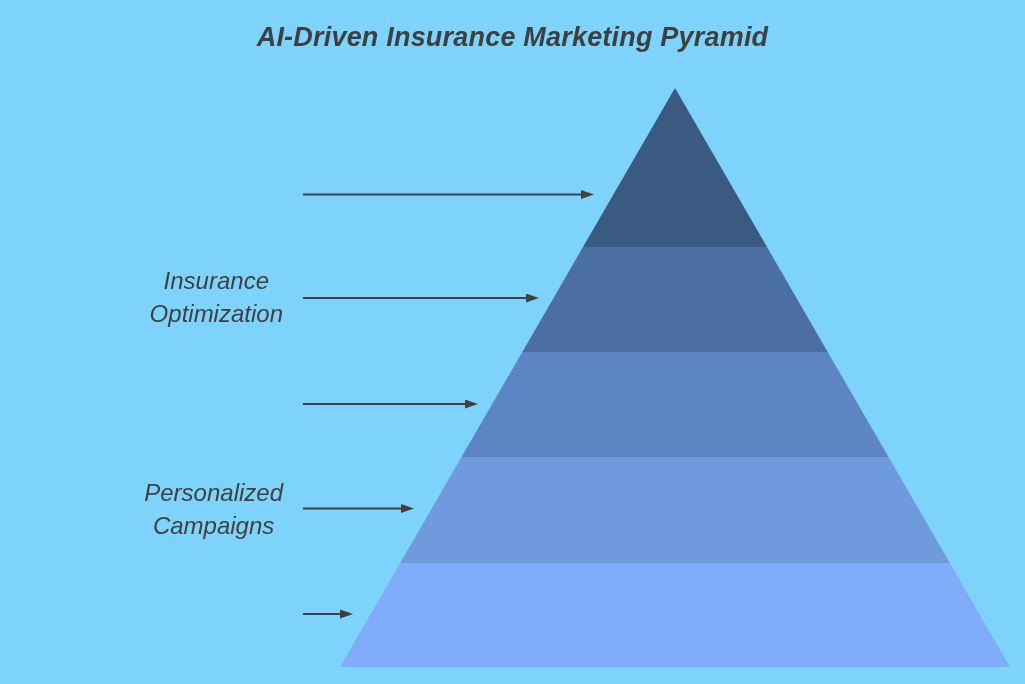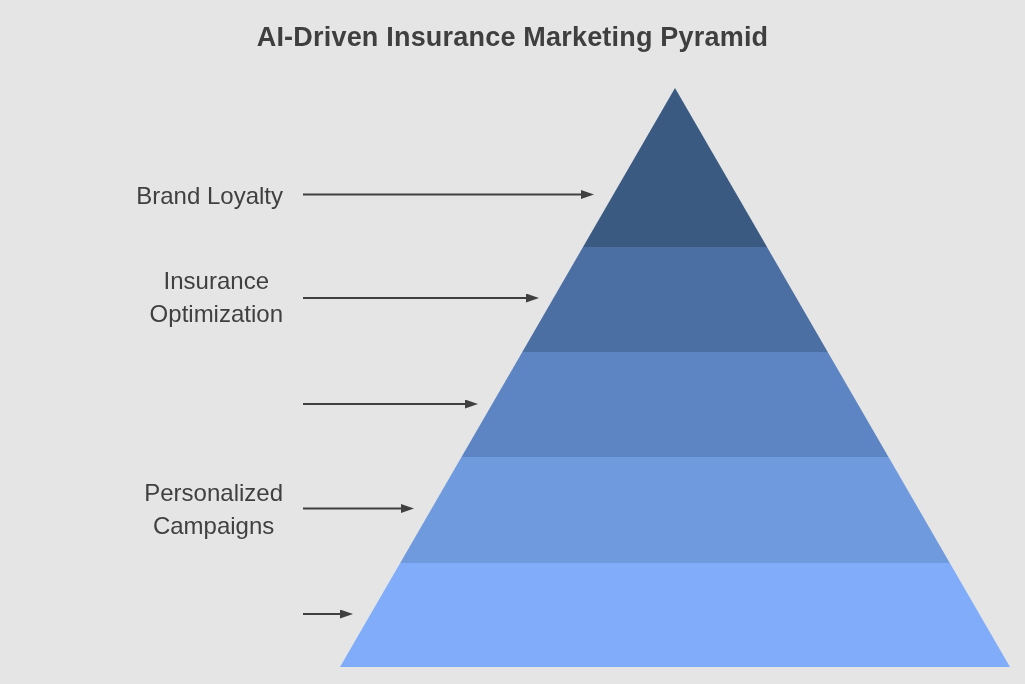--- a/index.html
+++ b/index.html
@@ -5,22 +5,23 @@
   html, body {
     margin: 0;
     padding: 0;
     background: #ffffff;
     font-family: "Liberation Sans", sans-serif;
   }
   .stage {
     position: relative;
     width: 1025px;
     height: 684px;
-    background: #e5e5e5;
+    background: #7dd3fc;
     overflow: hidden;
+    font-style: italic;
   }
   .chart-title {
     position: absolute;
     top: 22px;
     left: 0;
     width: 100%;
     text-align: center;
     font-size: 27px;
     font-weight: bold;
     color: #3f3f3f;
@@ -67,19 +68,18 @@
     <polygon points="461.5,457 888.5,457 949.8,563 400.2,563" fill="#6f9ade"></polygon>
     <polygon points="400.2,563 949.8,563 1010,667 340,667" fill="#80acfa"></polygon>
 
     <line class="arrow-line" x1="303" y1="194.5" x2="581" y2="194.5" marker-end="url(#ah)" stroke="#404040"></line>
     <line class="arrow-line" x1="303" y1="298" x2="526" y2="298" marker-end="url(#ah)" stroke="#404040"></line>
     <line class="arrow-line" x1="303" y1="404" x2="465" y2="404" marker-end="url(#ah)" stroke="#404040"></line>
     <line class="arrow-line" x1="303" y1="508.5" x2="401" y2="508.5" marker-end="url(#ah)" stroke="#404040"></line>
     <line class="arrow-line" x1="303" y1="614" x2="340" y2="614" marker-end="url(#ah)" stroke="#404040"></line>
   </svg>
 
-  <div class="level-label" style="top:194.5px">Brand Loyalty</div>
   <div class="level-label" style="top:297px">Insurance
 Optimization</div>
   <div class="level-label" style="top:509px">Personalized
 Campaigns</div>
 
 </div>
 
 </body></html>

